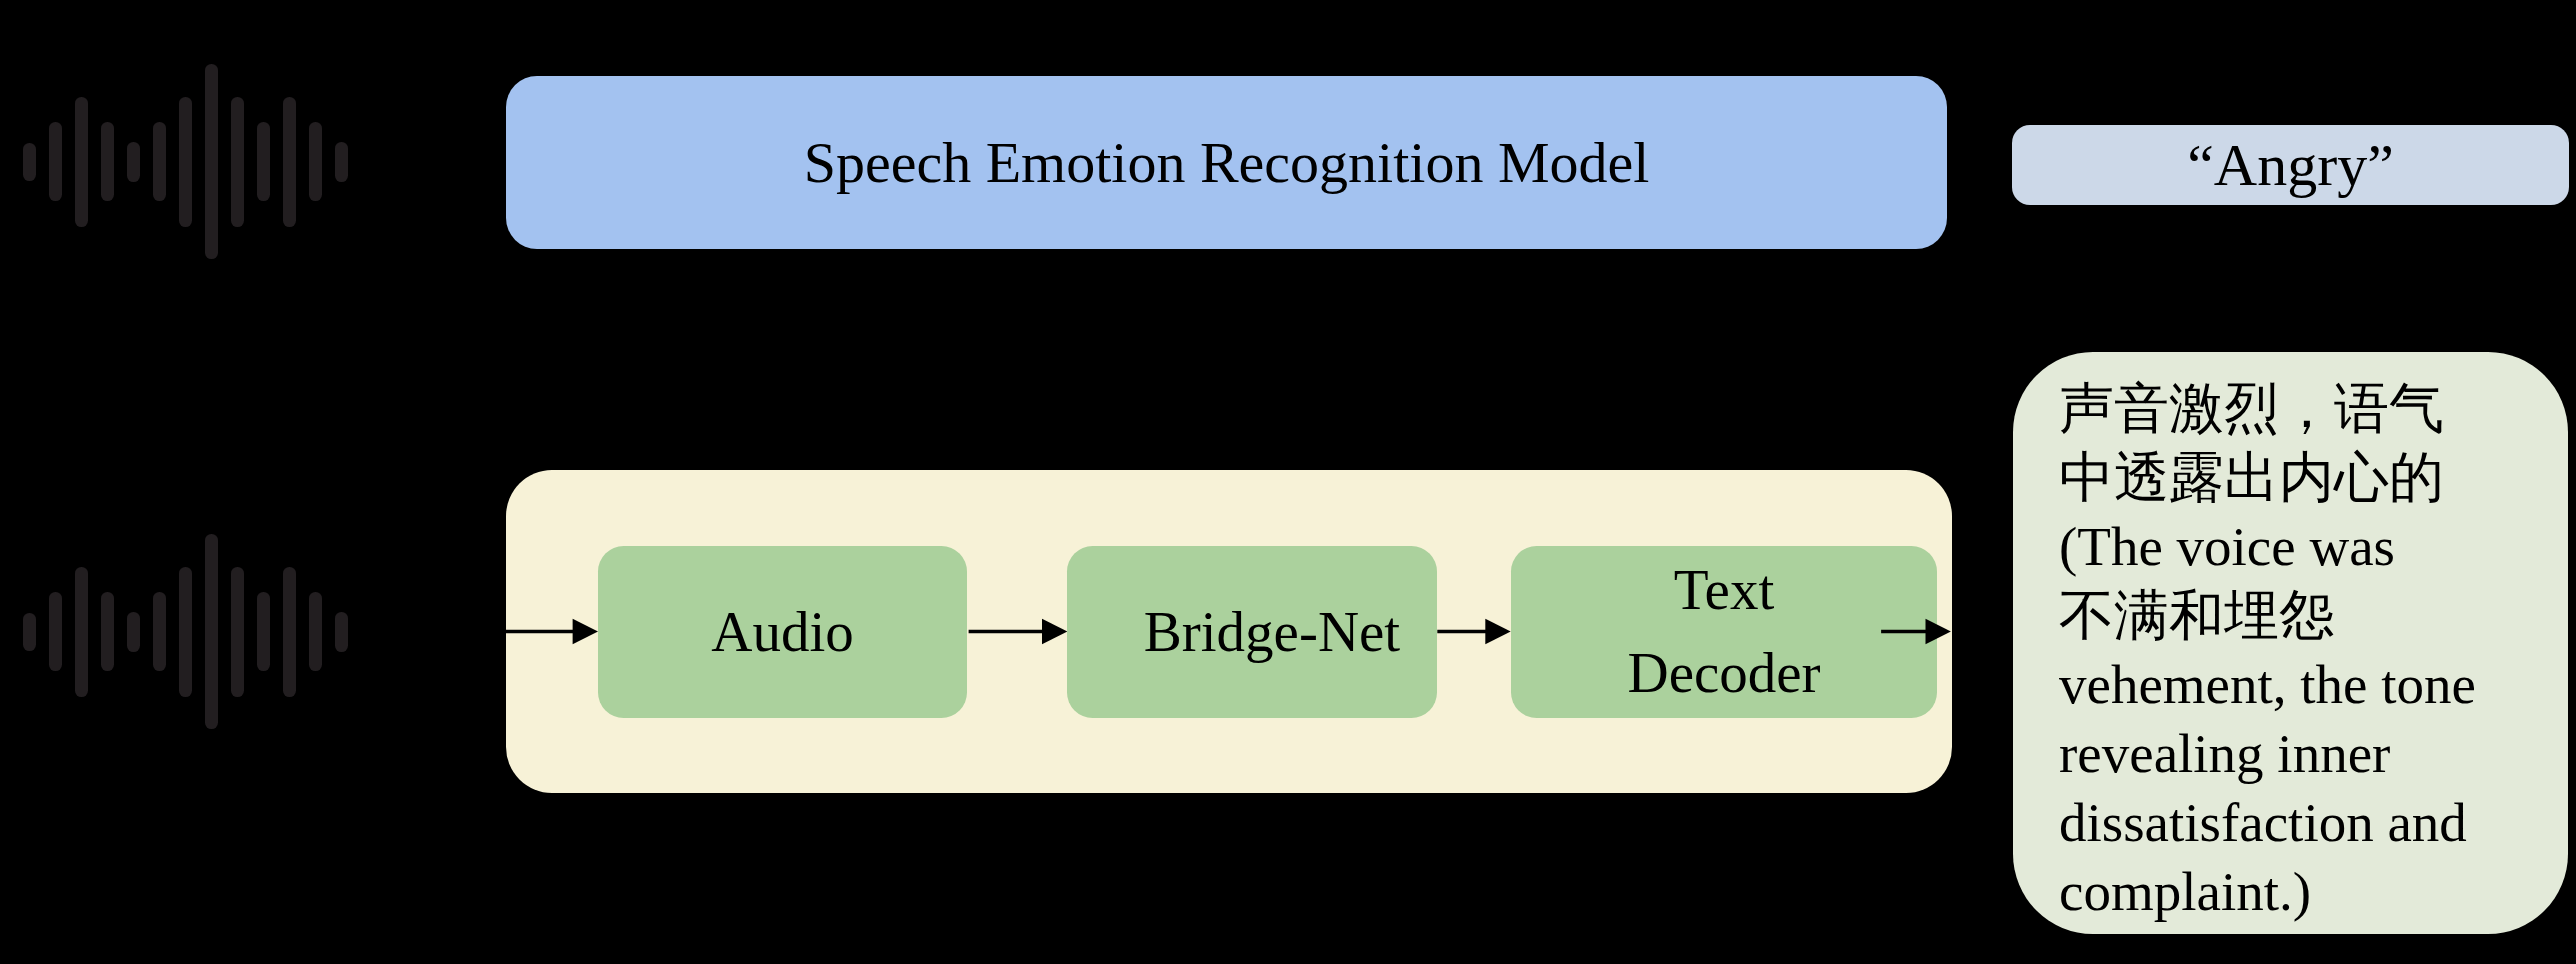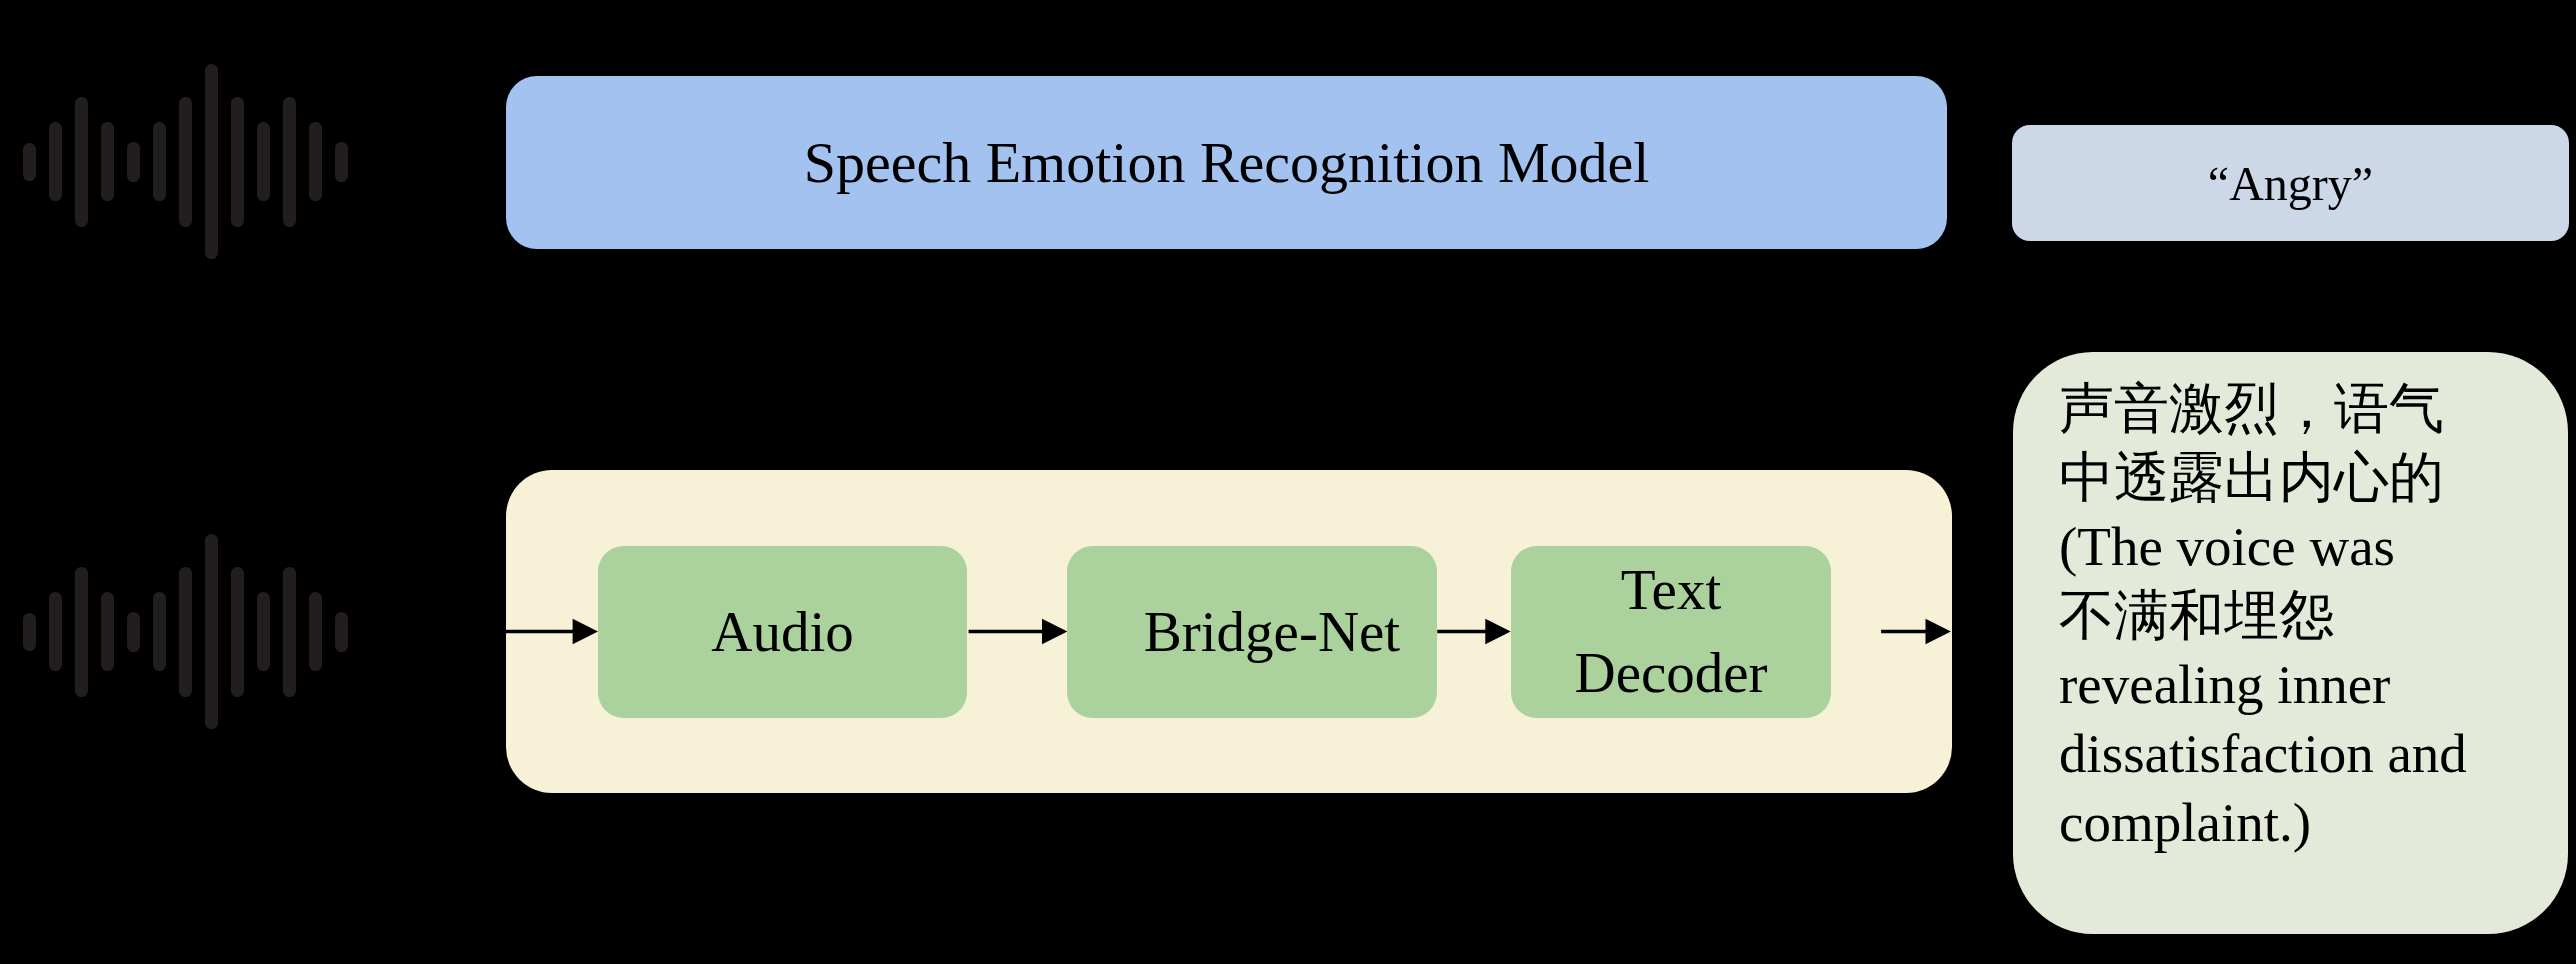--- a/index.html
+++ b/index.html
@@ -45,24 +45,24 @@
     text-align: center;
     box-sizing: border-box;
   }
   .ser-box {
     left: 506px; top: 76px; width: 1441px; height: 173px;
     border-radius: 31px;
     background: var(--c-ser-box, #a3c2f0);
     font-size: 58px;
   }
   .angry-box {
-    left: 2012px; top: 125px; width: 557px; height: 116px;
+    left: 2012px; top: 125px; width: 557px; height: 80px;
     border-radius: 18px;
     background: var(--c-angry-box, #ccd8e8);
-    font-size: 48px;
+    font-size: 60px;
   }
   .secap-box {
     left: 506px; top: 470px; width: 1446px; height: 323px;
     border-radius: 46px;
     background: var(--c-secap-box, #f7f2d7);
   }
   .secap-label {
     position: absolute;
     left: 541px; top: 478px;
     font-size: 66px;
@@ -73,21 +73,21 @@
     top: 546px; height: 172px;
     border-radius: 25.6px;
     background: var(--c-module-box, #abd19d);
     font-size: 57px;
     line-height: 1.45;
     flex-direction: column;
   }
   .module-line { display: block; }
   .module-1 { left: 598px;  width: 369px; }
   .module-2 { left: 1067px; width: 370px; padding-left: 40px; }
-  .module-3 { left: 1511px; width: 320px; }
+  .module-3 { left: 1511px; width: 426px; }
 
   
   .bubble {
     position: absolute;
     left: 2013px; top: 352px; width: 555px; height: 582px;
     border-radius: 80px;
     background: var(--c-bubble, #e3ead9);
     box-sizing: border-box;
     padding: 22px 24px 0 46px;
     font-size: 55px;
@@ -194,19 +194,20 @@
   <svg class="arrow" style="left:1956px; top:617px" width="56" height="29" viewBox="0 0 61 32">
     <line x1="0" y1="16" x2="37" y2="16"></line>
     <polygon points="33,2 61,16 33,30"></polygon>
   </svg>
 
   <div class="bubble">
     <div class="bubble-line">声音激烈，语气</div>
     <div class="bubble-line">中透露出内心的</div>
     <div class="bubble-line">(The voice was</div>
     <div class="bubble-line">不满和埋怨</div>
+    <div class="bubble-line">vehement, the tone</div>
     <div class="bubble-line">revealing inner</div>
     <div class="bubble-line">dissatisfaction and</div>
     <div class="bubble-line">complaint.)</div>
   </div>
 
 </div>
 
 
 </body></html>

